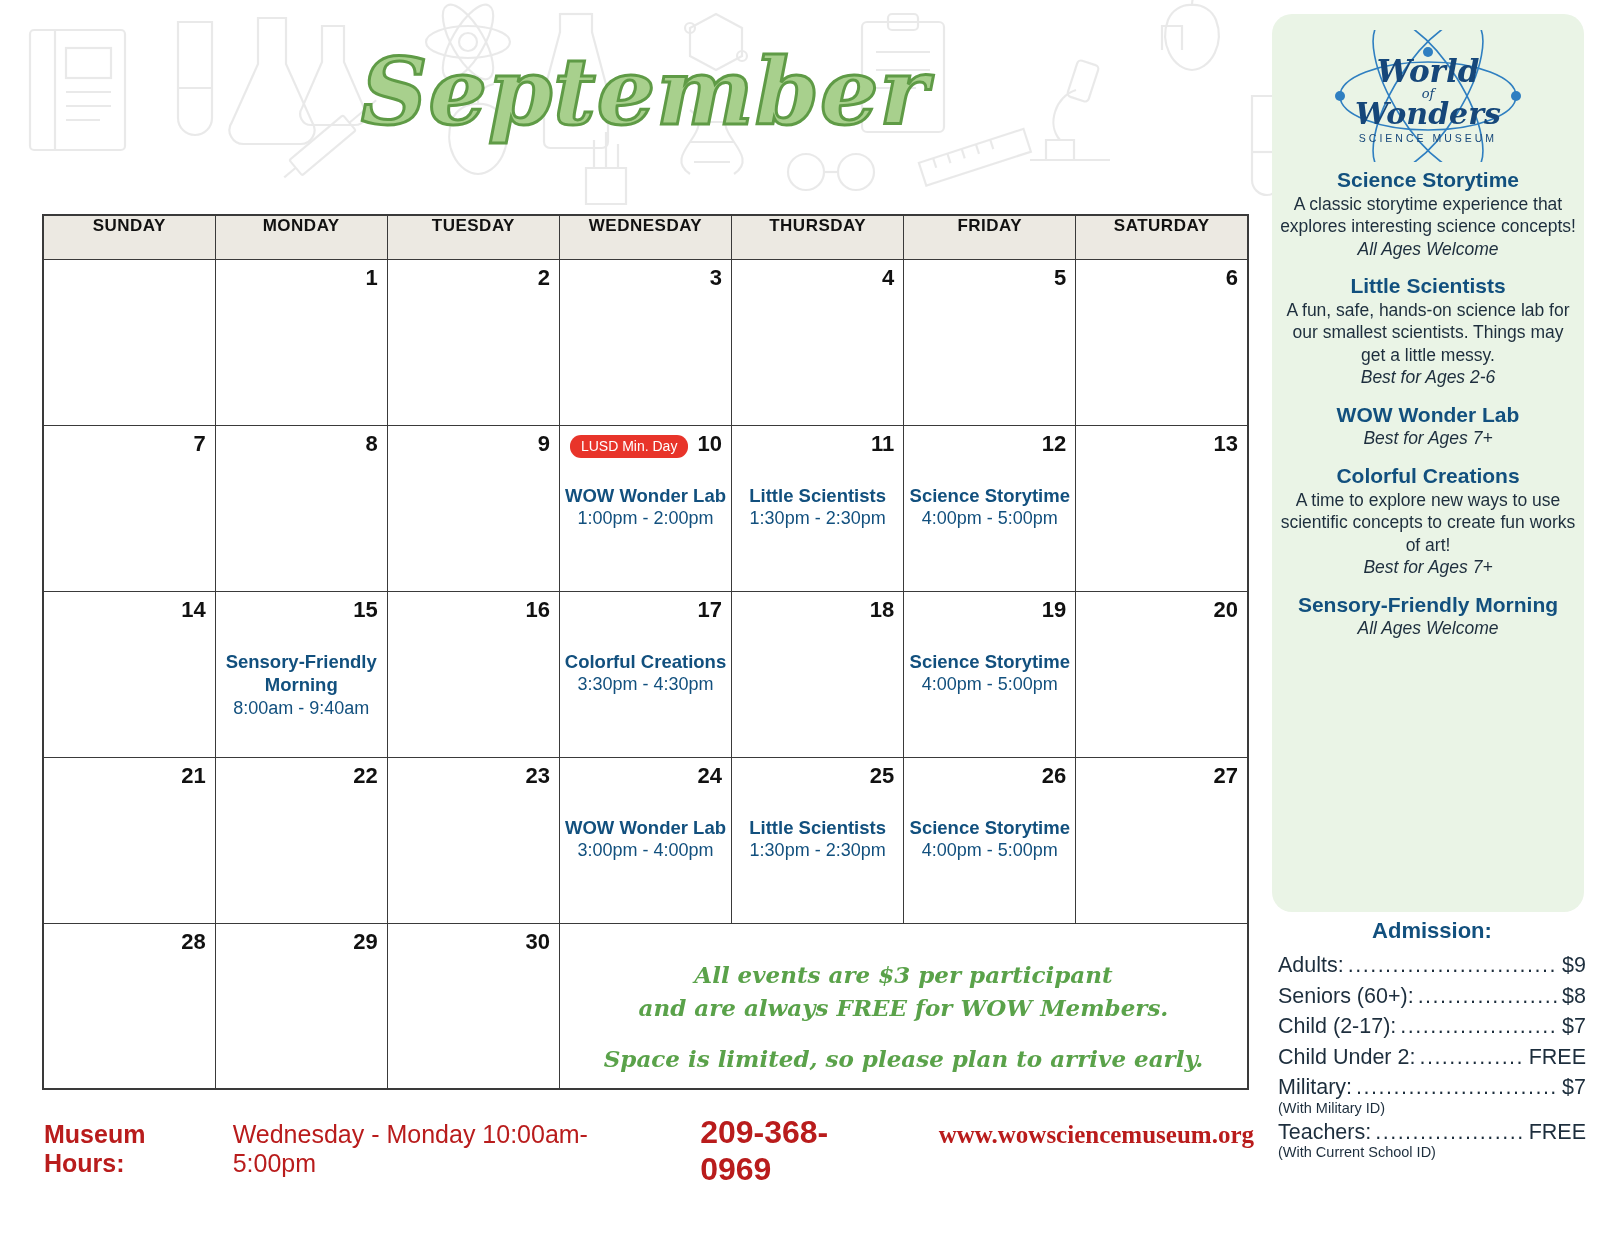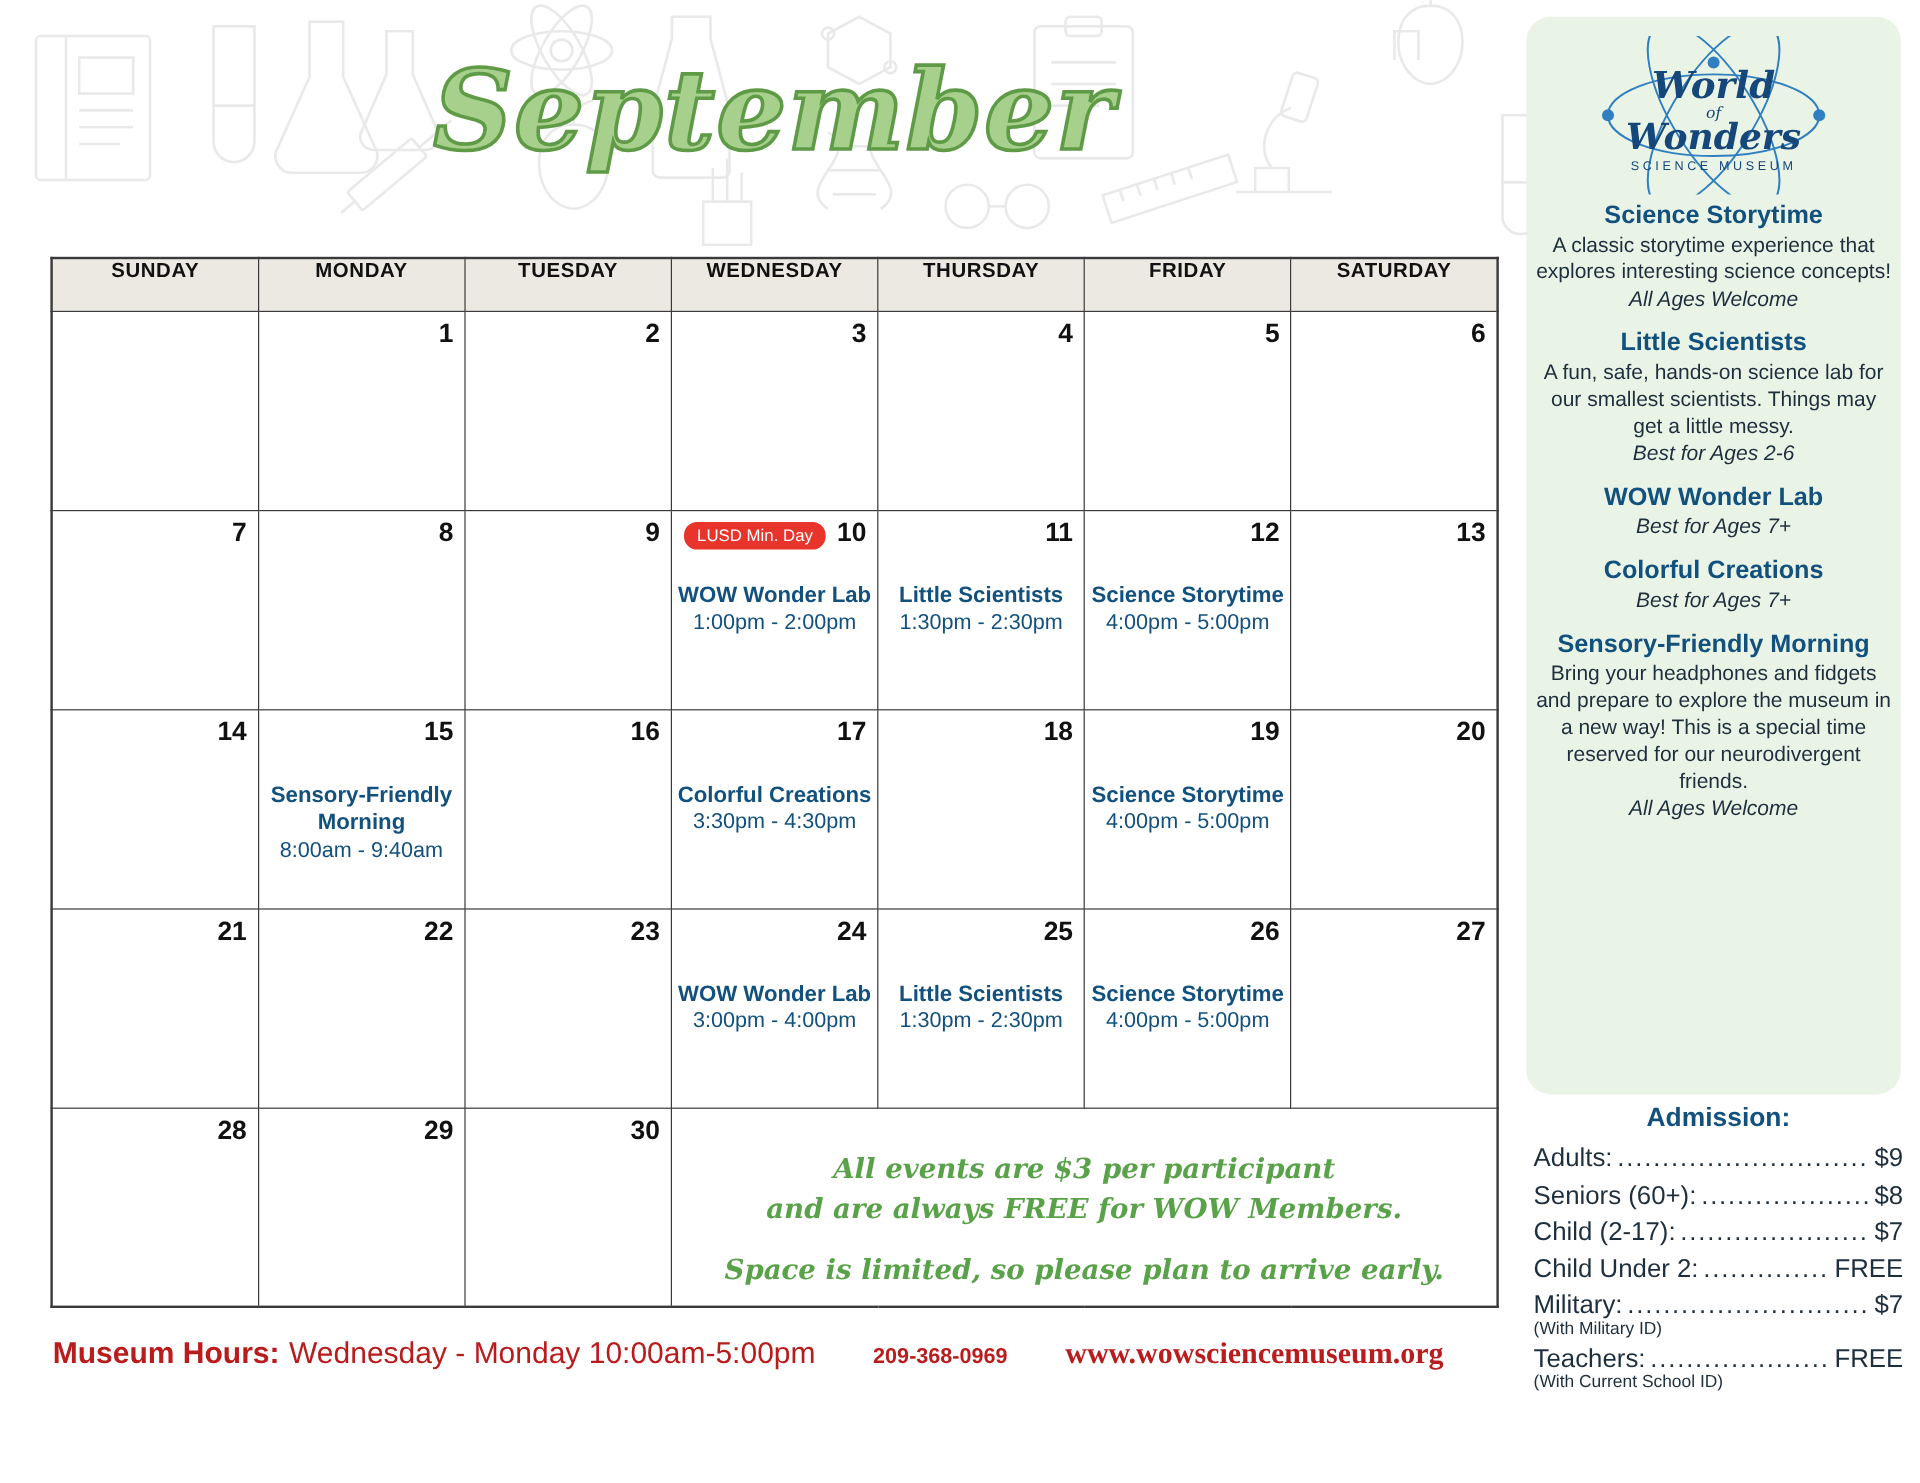--- a/index.html
+++ b/index.html
@@ -128,21 +128,21 @@
     display: flex;
     align-items: baseline;
     color: #b91c1c;
     z-index: 3;
   }
   #hours-label {
     font-size: 25px; font-weight: bold; margin-right: 8px;
   }
   #hours-value { font-size: 25px; }
   #phone {
-    font-size: 18px; font-weight: bold; margin-left: 48px;
+    font-size: 32px; font-weight: bold; margin-left: 48px;
   }
   #website {
     font-size: 25px; font-weight: bold; margin-left: 48px; font-family: Liberation Serif, serif;
   }
 
   
   #sidebar {
     position: absolute;
     left: 1272px; top: 14px;
     width: 312px; height: 898px;
@@ -517,25 +517,25 @@
       <h3>Little Scientists</h3>
       <p>A fun, safe, hands-on science lab for our smallest scientists. Things may get a little messy.</p>
       <p class="ages">Best for Ages 2-6</p>
     </div>
     <div class="prog">
       <h3>WOW Wonder Lab</h3>
       <p class="ages">Best for Ages 7+</p>
     </div>
     <div class="prog">
       <h3>Colorful Creations</h3>
+      <p>A time to explore new ways to use scientific concepts to create fun works of art!</p>
       <p class="ages">Best for Ages 7+</p>
     </div>
     <div class="prog">
       <h3>Sensory-Friendly Morning</h3>
-      <p>Bring your headphones and fidgets and prepare to explore the museum in a new way! This is a special time reserved for our neurodivergent friends.</p>
       <p class="ages">All Ages Welcome</p>
     </div>
   </div>
 
   <div id="admission">
     <h3>Admission:</h3>
 
     <div class="adm-row">
       <span class="adm-label">Adults:</span>
       <span class="adm-dots">........................................</span>

